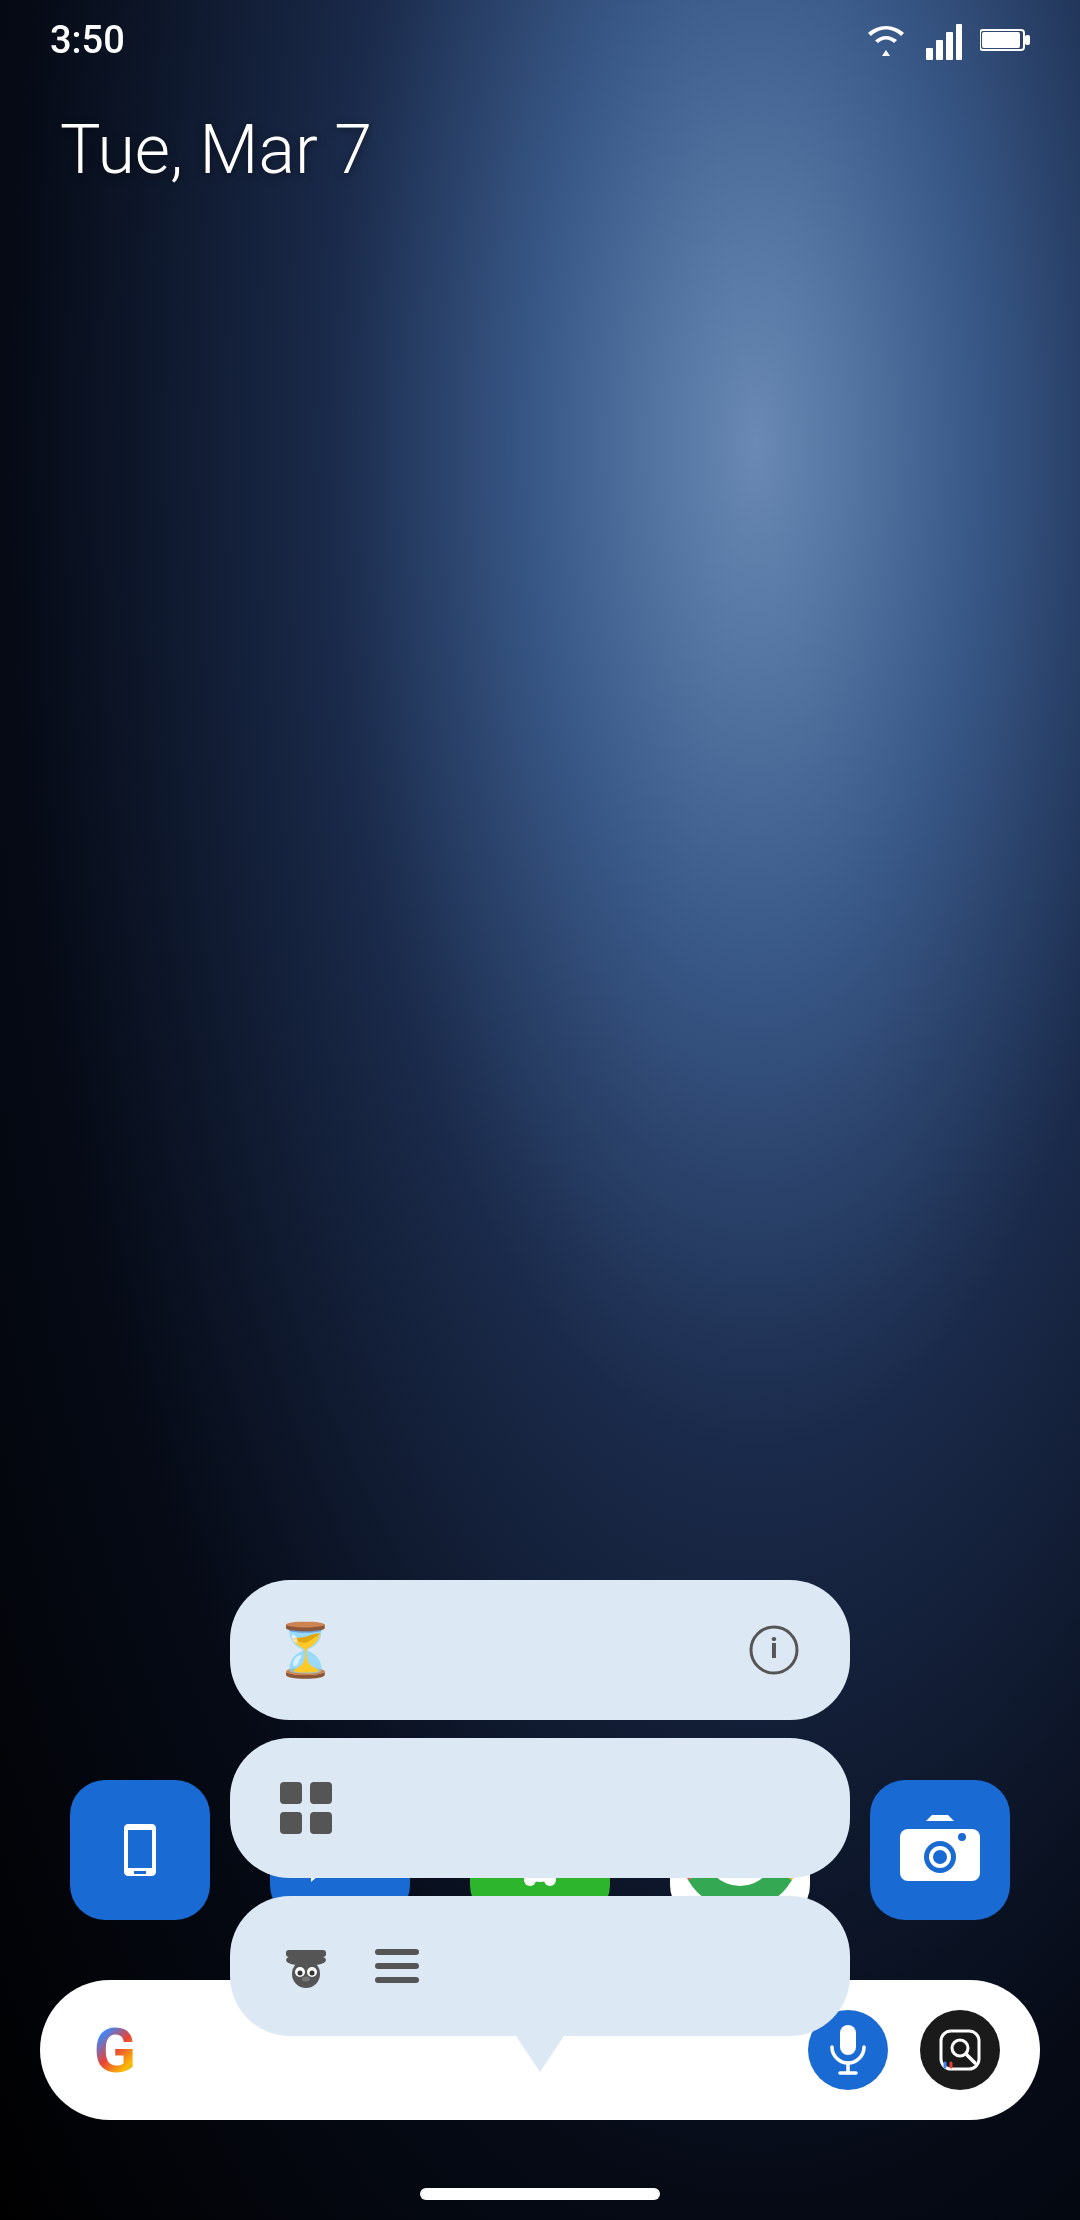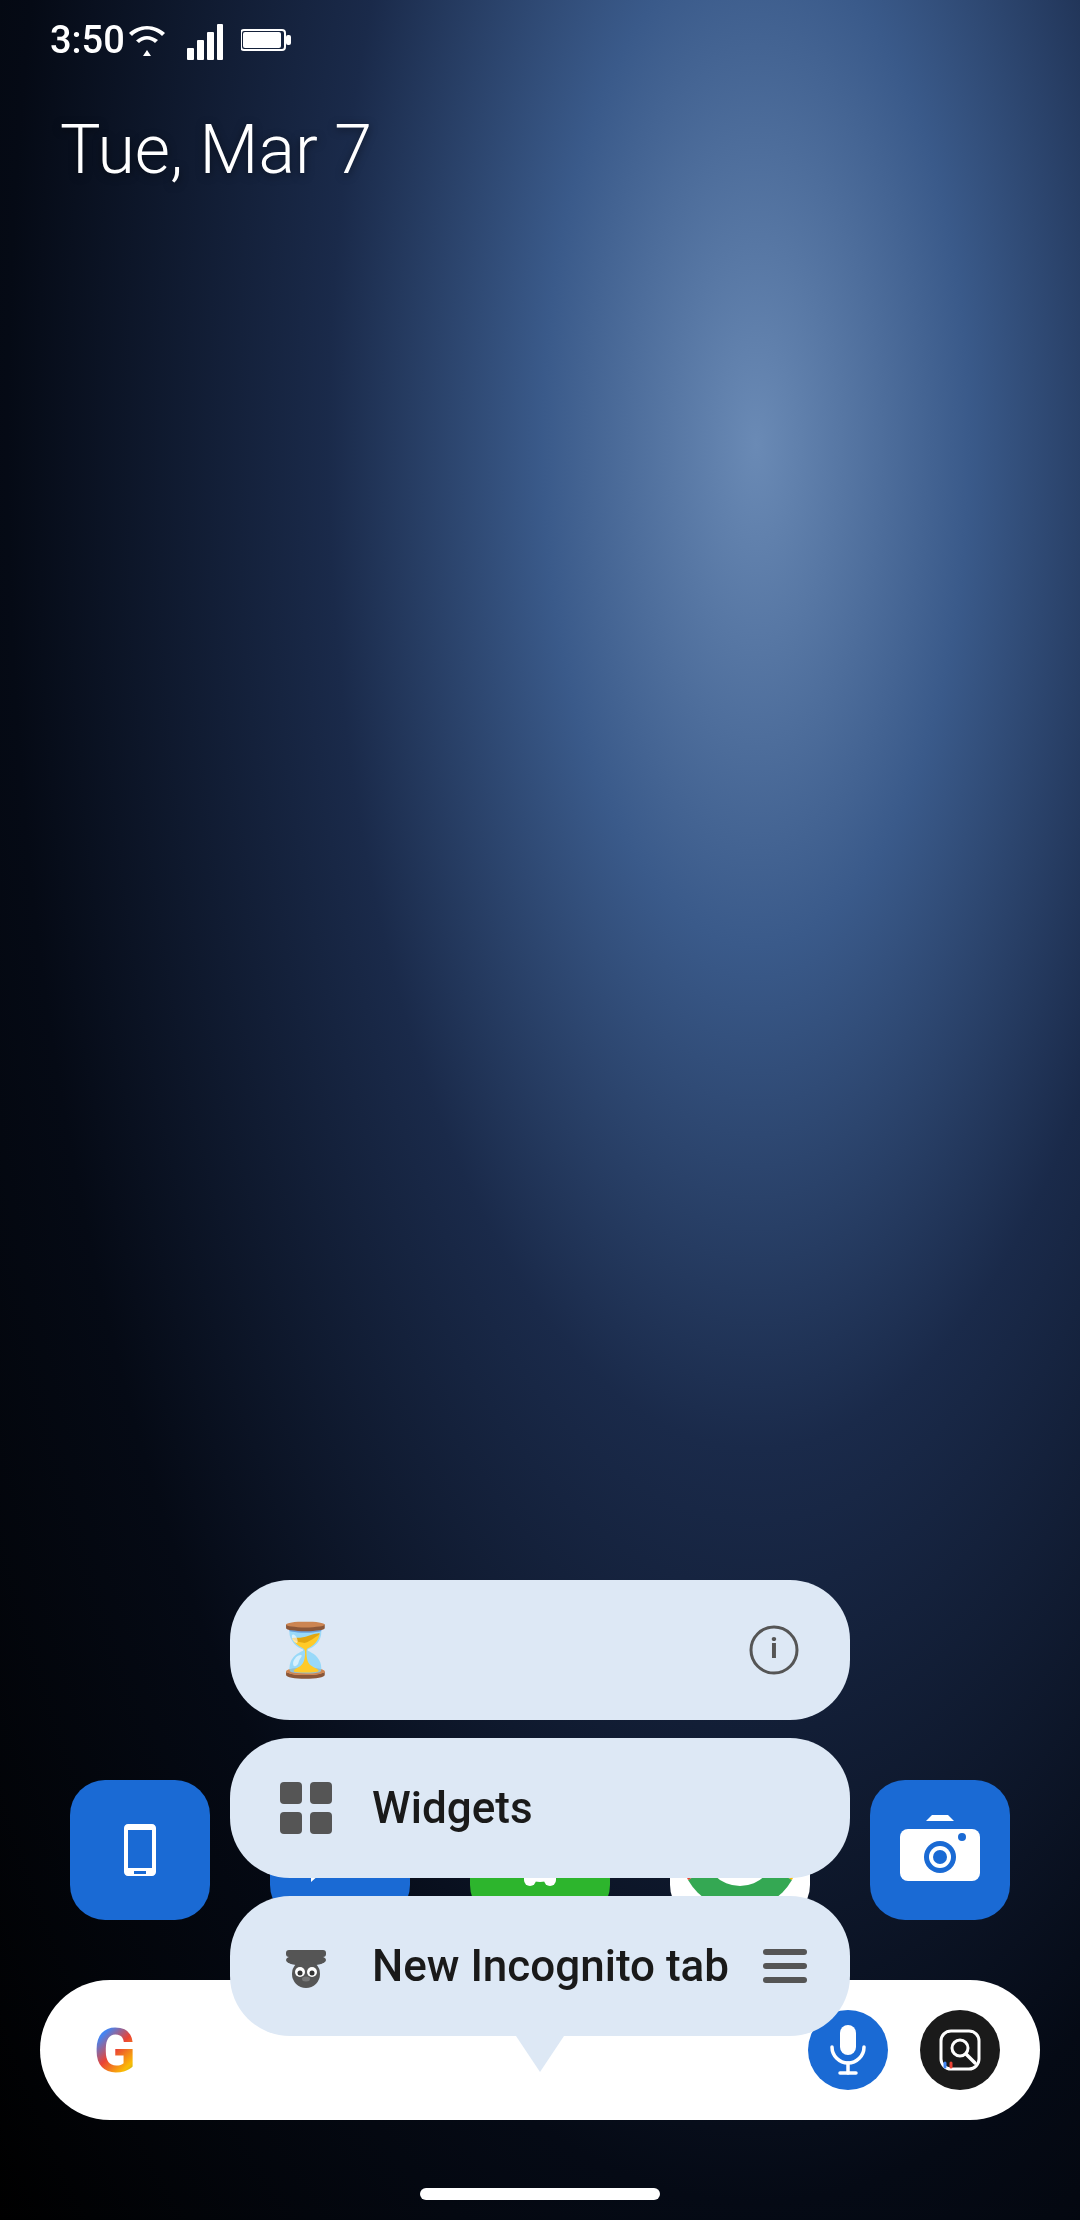--- a/index.html
+++ b/index.html
@@ -22,20 +22,21 @@
       z-index: 0;
     }
 
     
     .status-bar {
       position: absolute;
       top: 0; left: 0; right: 0;
       height: 80px;
       display: flex;
       align-items: center;
+      justify-content: space-between;
       padding: 0 50px;
       z-index: 10;
       color: #fff;
       font-size: 38px;
       font-weight: 500;
     }
     .status-icons {
       display: flex;
       align-items: center;
       gap: 18px;
@@ -265,21 +266,20 @@
 
   <div class="menu-item">
     <div class="menu-icon">
       <svg width="60" height="60" viewBox="0 0 60 60" fill="none">
         <rect x="4" y="4" width="22" height="22" rx="4" fill="#555"></rect>
         <rect x="34" y="4" width="22" height="22" rx="4" fill="#555"></rect>
         <rect x="4" y="34" width="22" height="22" rx="4" fill="#555"></rect>
         <rect x="34" y="34" width="22" height="22" rx="4" fill="#555"></rect>
       </svg>
     </div>
-    <span class="menu-label">Widgets</span>
   </div>
 
 
   <div class="menu-item speech-bubble">
     <div class="menu-icon">
       <svg width="60" height="60" viewBox="0 0 60 60" fill="none">
 
         <ellipse cx="30" cy="24" rx="20" ry="6" fill="#555"></ellipse>
         <rect x="14" y="18" width="32" height="8" rx="2" fill="#555"></rect>
         <rect x="10" y="14" width="40" height="7" rx="3" fill="#555"></rect>
@@ -287,21 +287,20 @@
         <circle cx="30" cy="38" r="14" fill="#555"></circle>
 
         <circle cx="24" cy="36" r="5" fill="white"></circle>
         <circle cx="36" cy="36" r="5" fill="white"></circle>
         <circle cx="24" cy="37" r="2.5" fill="#333"></circle>
         <circle cx="36" cy="37" r="2.5" fill="#333"></circle>
 
         <ellipse cx="30" cy="43" rx="4" ry="2.5" fill="#777"></ellipse>
       </svg>
     </div>
-    <span class="menu-label">New Incognito tab</span>
     <div class="menu-drag">
       <div class="drag-line"></div>
       <div class="drag-line"></div>
       <div class="drag-line"></div>
     </div>
   </div>
 
 </div>
 
 <div class="dock">

